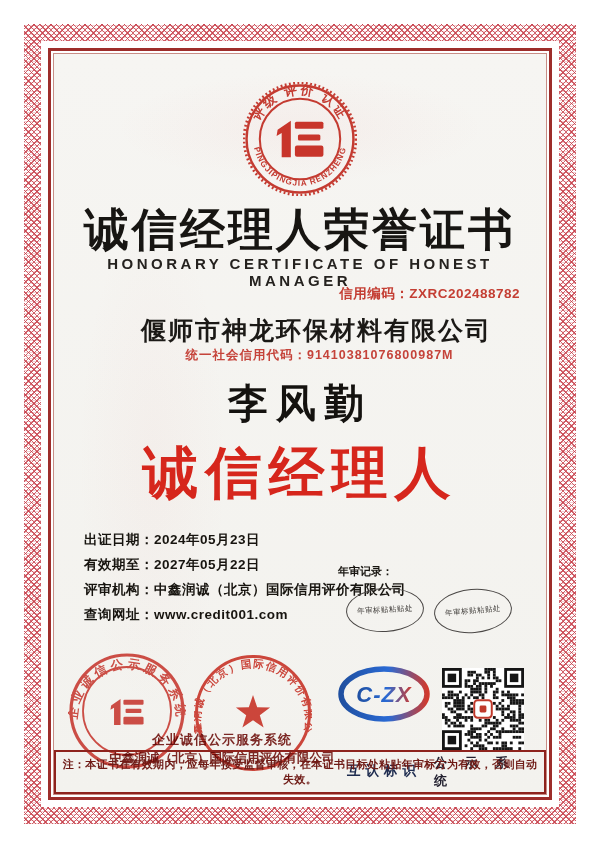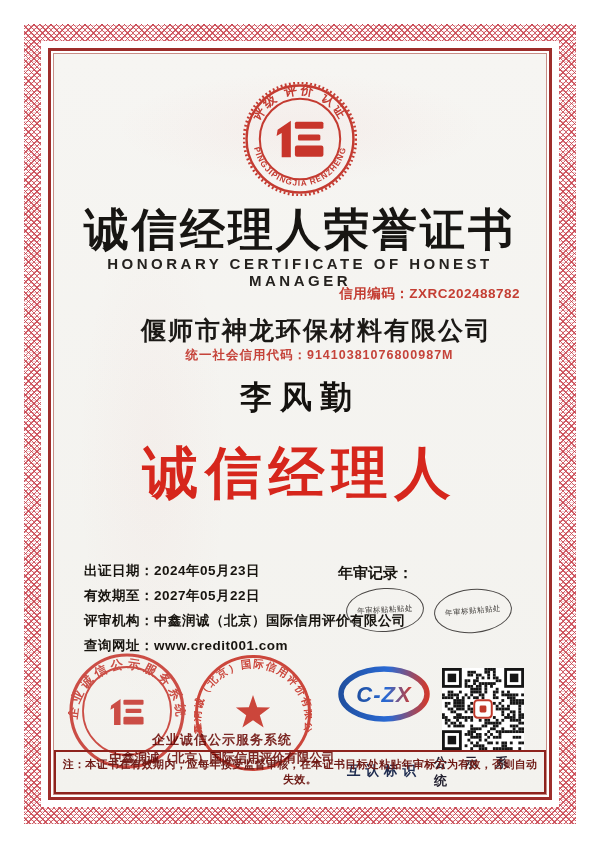--- a/index.html
+++ b/index.html
@@ -20,26 +20,26 @@
           radial-gradient(closest-side at 20% 55%,rgba(225,140,140,.05),transparent 75%),
           linear-gradient(#f6f5f2,#f3f2ee);}
   .abs{position:absolute;}
   .ctr{left:0;right:0;text-align:center;}
   
   .title{top:146px;font-size:45px;font-weight:900;letter-spacing:3px;color:#171512;}
   .subtitle{top:201px;font-size:15px;font-weight:700;letter-spacing:3.5px;color:#25221f;}
   .credit-code{top:231px;right:26px;font-size:13.5px;font-weight:700;color:#c43e33;letter-spacing:.5px;}
   .company{top:260px;font-size:25px;font-weight:900;letter-spacing:2px;color:#1b1916;margin-left:33px;}
   .uscc{top:293px;font-size:12.5px;font-weight:700;color:#c5433a;letter-spacing:1px;padding-left:39px;}
-  .person{top:322px;font-size:32px;font-weight:900;letter-spacing:8px;color:#14120f;}
+  .person{top:322px;font-size:40px;font-weight:900;letter-spacing:8px;color:#14120f;}
   .honor{top:382px;font-size:56px;font-weight:900;letter-spacing:7px;color:#d6261c;}
   
-  .details{left:30px;top:504px;font-size:13.5px;font-weight:700;color:#17140f;}
+  .details{left:30px;top:473px;font-size:13.5px;font-weight:700;color:#17140f;}
   .details .row{height:25px;line-height:25px;letter-spacing:.5px;}
-  .annual-label{left:284px;top:510px;font-size:15px;font-weight:700;color:#17140f;}
+  .annual-label{left:284px;top:510px;font-size:11px;font-weight:700;color:#17140f;}
   .stamp-oval{width:76px;height:42px;border:1.6px solid #4a4745;border-radius:50%;
         display:flex;align-items:center;justify-content:center;}
   .stamp-oval span{font-size:7.5px;color:#3c3936;letter-spacing:.5px;}
   .oval-1{left:292px;top:534px;transform:rotate(-3deg);}
   .oval-2{left:380px;top:535px;transform:rotate(-5deg);}
   
   .bottom-row{left:0;right:0;top:598px;height:160px;}
   .caption-1{left:0;top:79px;width:336px;text-align:center;font-size:13px;font-weight:900;
         color:#7c2824;letter-spacing:1px;}
   .caption-2{left:-8px;top:98px;width:352px;text-align:center;font-size:12.5px;font-weight:900;

